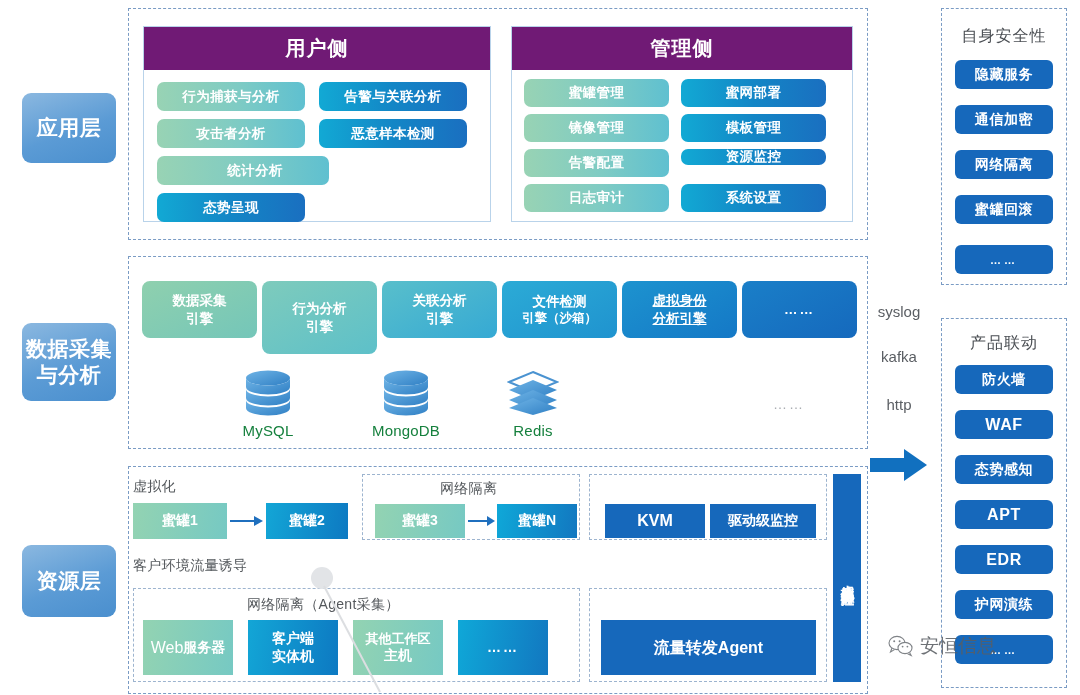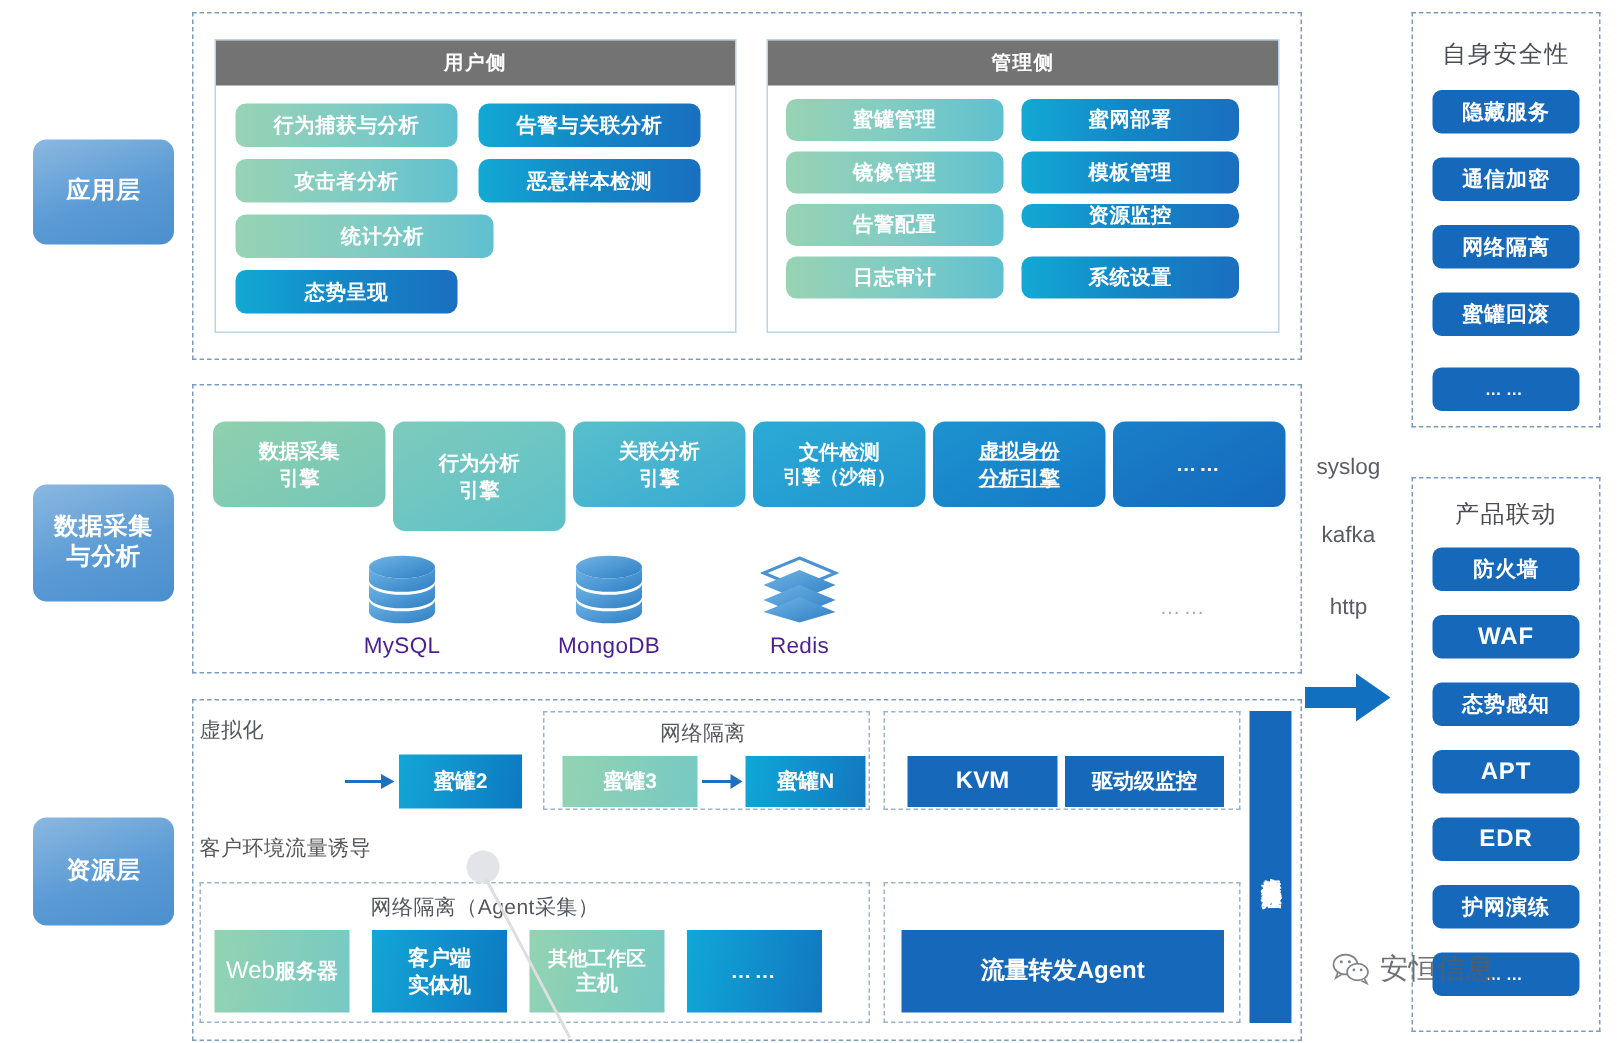--- a/index.html
+++ b/index.html
@@ -9,38 +9,38 @@
     position:relative;overflow:hidden;
     -webkit-font-smoothing:antialiased;
   }
   .stage{position:absolute;left:0;top:0;width:1080px;height:695px;}
   .abs{position:absolute;box-sizing:border-box;}
 
   
   .layer-chip{
     border-radius:9px;
     background:linear-gradient(160deg,#8bb8e0 0%,#5b9bd5 55%,#4a8fce 100%);
-    color:#ffffff;font-weight:bold;font-size:16px;
+    color:#ffffff;font-weight:bold;font-size:21px;
     display:flex;align-items:center;justify-content:center;
     text-align:center;line-height:1.25;letter-spacing:.5px;
   }
 
   
   .dashed{
     border:1.5px dashed #7a9bc4;
     background:transparent;
   }
   .dashed-soft{border:1.4px dashed #9db4cf;}
 
   
   .panel{border:1px solid #b9d3ea;background:#ffffff;}
   .panel-head{
-    background:#737373;color:#fff;font-weight:bold;font-size:13px;
+    background:#701a75;color:#fff;font-weight:bold;font-size:20px;
     display:flex;align-items:center;justify-content:center;
-    height:30px;letter-spacing:1px;
+    height:43px;letter-spacing:1px;
   }
   .panel-body{display:flex;flex-wrap:wrap;padding:8px 10px;gap:7px 12px;}
 
   
   .pill{
     border-radius:7px;color:#ffffff;font-size:13.5px;font-weight:bold;
     display:flex;align-items:center;justify-content:center;text-align:center;
     line-height:1.15;letter-spacing:.4px;
   }
   .pill.green{background:linear-gradient(90deg,#98d3b4 0%,#7ecbc4 55%,#5fc0d0 100%);}
@@ -55,21 +55,21 @@
   .e1{background:linear-gradient(150deg,#8fd0ae 0%,#74c6b9 100%);}
   .e2{background:linear-gradient(150deg,#7ecbbc 0%,#5dc0c9 100%);}
   .e3{background:linear-gradient(150deg,#59bfcb 0%,#35a9d4 100%);}
   .e4{background:linear-gradient(150deg,#2cabd6 0%,#1f93cf 100%);}
   .e5{background:linear-gradient(150deg,#1d93cf 0%,#1478c6 100%);}
   .e6{background:linear-gradient(150deg,#1a7fc8 0%,#1569bd 100%);}
 
   
   .store{display:flex;flex-direction:column;align-items:center;}
   .store-label{
-    margin-top:5px;font-size:15px;color:#4c1d95;letter-spacing:.2px;
+    margin-top:5px;font-size:15px;color:#15803d;letter-spacing:.2px;
     font-family:"Liberation Sans",sans-serif;
   }
   .dots-grey{color:#a9adb2;font-size:14px;letter-spacing:2px;}
 
   
   .rbox{
     color:#fff;font-weight:bold;font-size:14px;
     display:flex;align-items:center;justify-content:center;text-align:center;
     line-height:1.25;
   }
@@ -235,20 +235,21 @@
   <div class="abs proto" style="left:868px;top:348px;width:62px;">kafka</div>
   <div class="abs proto" style="left:868px;top:396px;width:62px;">http</div>
 
   <svg class="abs" style="left:870px;top:448px;" width="58" height="34" viewBox="0 0 58 34">
     <path d="M0 10 h34 V1 L57 17 L34 33 V24 H0 z" fill="#1170bf"></path>
   </svg>
 
   <div class="abs dashed" style="left:128px;top:466px;width:740px;height:228px;"></div>
 
   <div class="abs group-title" style="left:133px;top:478px;">虚拟化</div>
+  <div class="abs rbox r-green" style="left:133px;top:503px;width:94px;height:36px;">蜜罐1</div>
   <svg class="abs" style="left:230px;top:515px;" width="34" height="12" viewBox="0 0 34 12">
     <line x1="0" y1="6" x2="25" y2="6" stroke="#1f6fbe" stroke-width="2"></line>
     <path d="M24 1 L33 6 L24 11 z" fill="#1f6fbe"></path>
   </svg>
   <div class="abs rbox r-cyan" style="left:266px;top:503px;width:82px;height:36px;">蜜罐2</div>
 
   <div class="abs dashed-soft" style="left:362px;top:474px;width:218px;height:66px;"></div>
   <div class="abs group-title" style="left:440px;top:480px;">网络隔离</div>
   <div class="abs rbox r-green" style="left:375px;top:504px;width:90px;height:34px;">蜜罐3</div>
   <svg class="abs" style="left:468px;top:515px;" width="28" height="12" viewBox="0 0 28 12">

